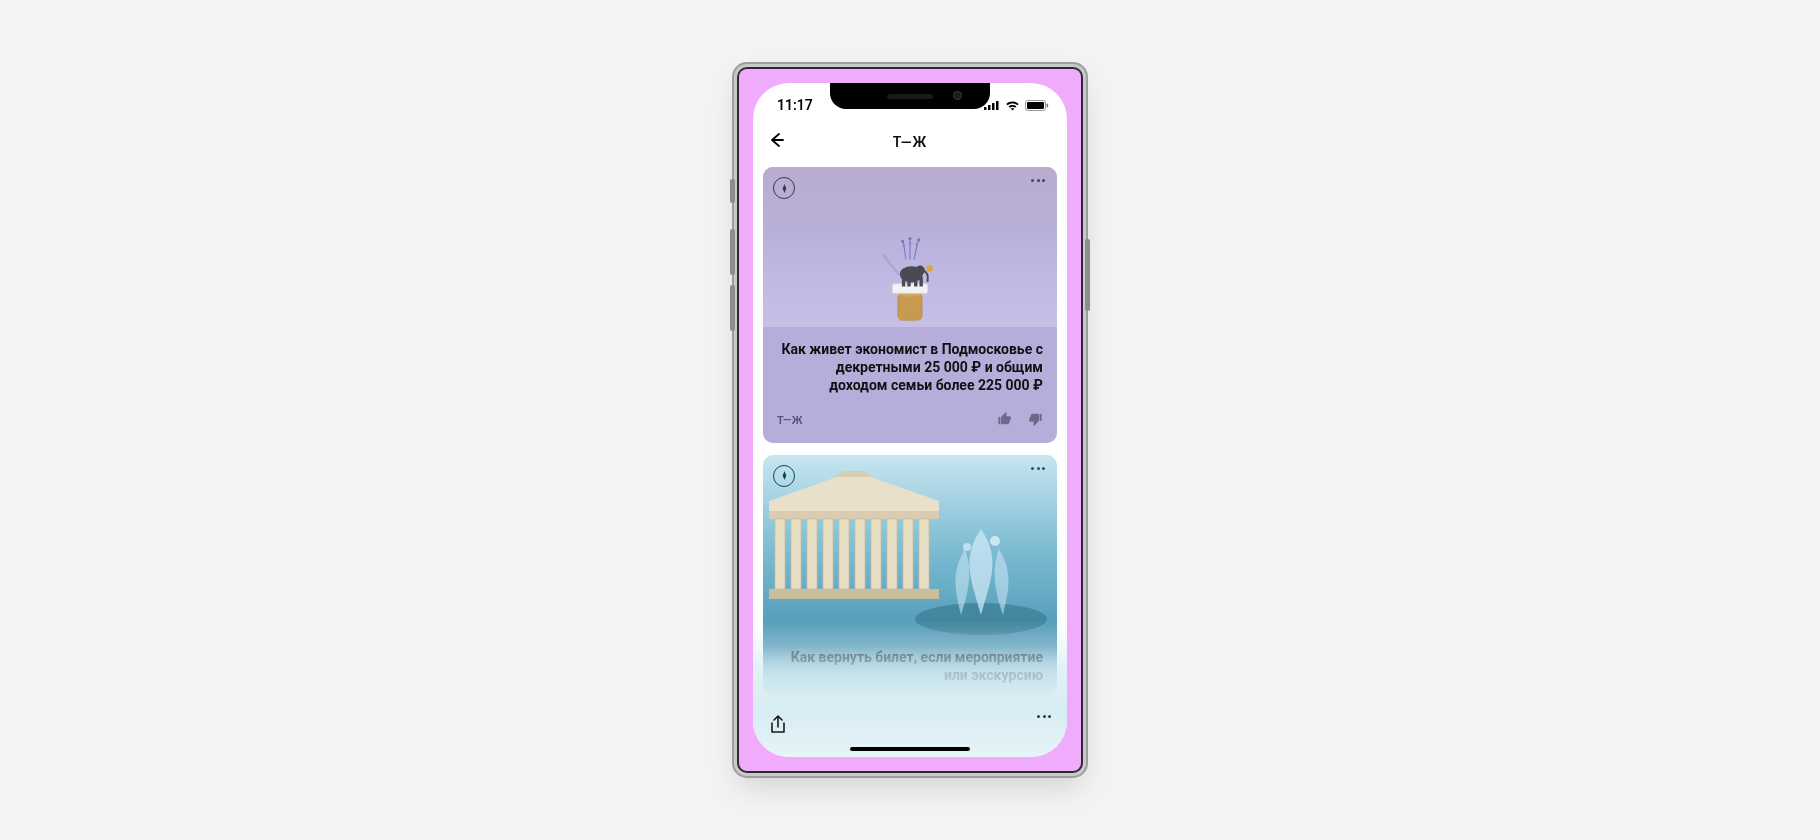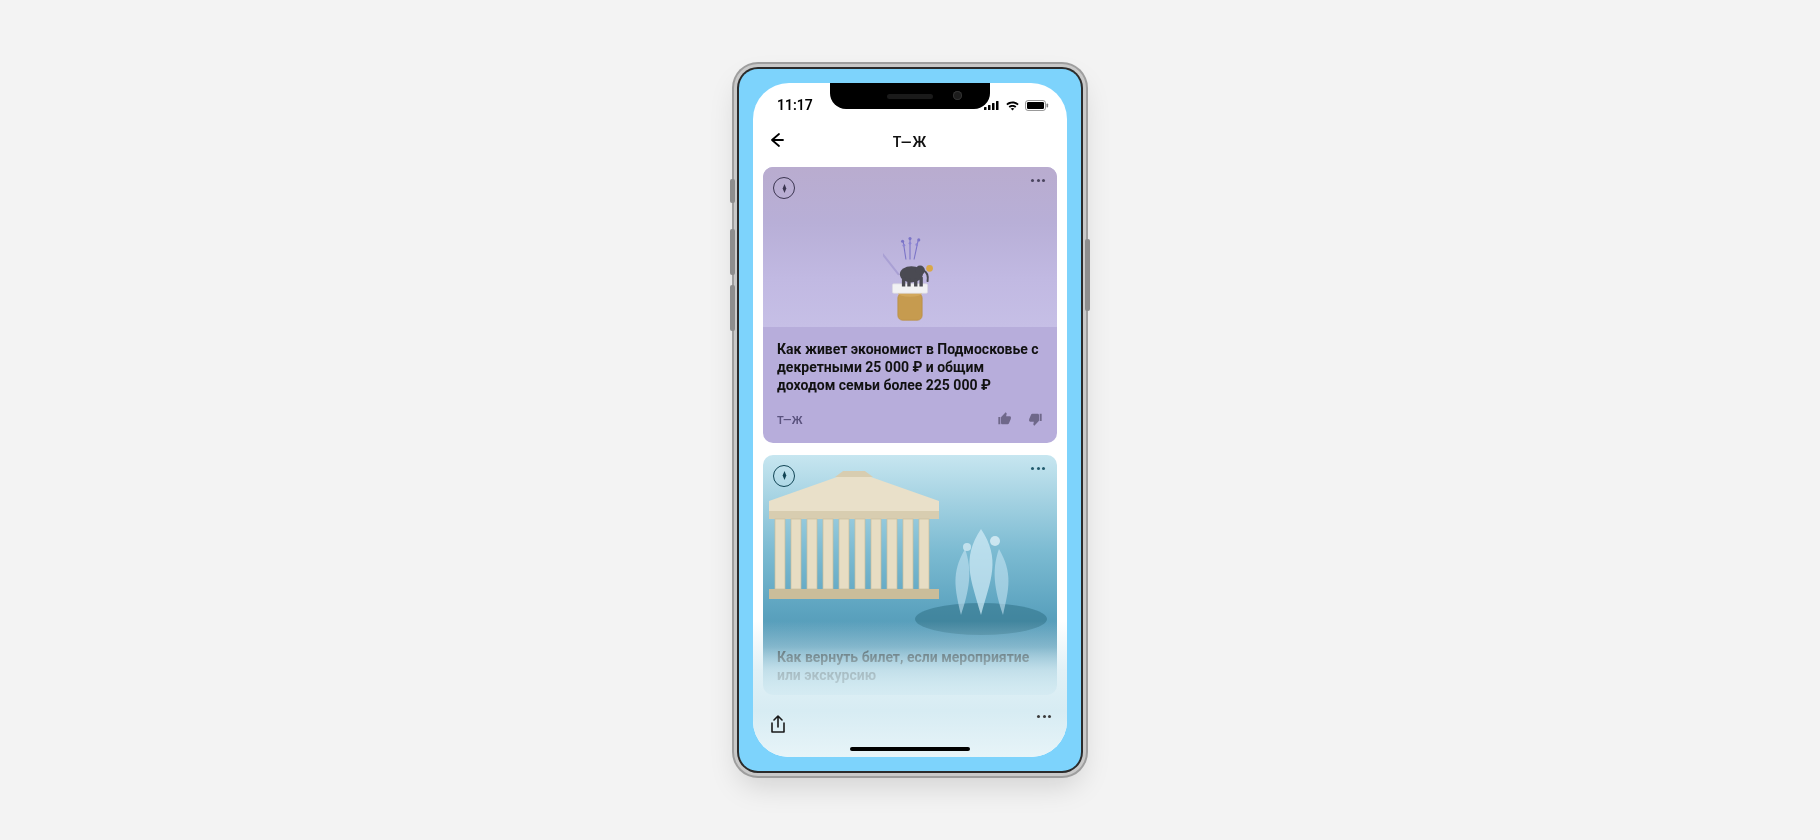--- a/index.html
+++ b/index.html
@@ -12,22 +12,22 @@
     align-items: center;
     justify-content: center;
     font-family: -apple-system, BlinkMacSystemFont, "Segoe UI", Roboto, Helvetica, Arial, sans-serif;
   }
 
   
   .phone {
     position: relative;
     width: 342px;
     height: 702px;
-    background: #7dd3fc;
-    border-radius: 19px;
+    background: #f0abfc;
+    border-radius: 8px;
     box-shadow:
       0 0 0 2px #2b2b2b,
       0 0 0 5px #c9c9c9,
       0 0 0 7px #9e9e9e,
       0 14px 30px rgba(0,0,0,0.15);
   }
   .pb { position: absolute; background:#8d8d8d; border-radius:2px; }
   .pb.mute { left:-9px; top:110px; width:5px; height:24px; }
   .pb.volup { left:-9px; top:160px; width:5px; height:46px; }
   .pb.voldown { left:-9px; top:216px; width:5px; height:46px; }
@@ -111,20 +111,21 @@
     padding: 4px 10px 0 10px;
     background:#fff;
     overflow:hidden;
   }
 
   .card {
     border-radius: 10px;
     overflow:hidden;
     margin-bottom: 12px;
     position:relative;
+    text-align:right;
   }
 
   
   .card1 { background: #b7addb; }
   .card1 .image-area {
     height: 160px;
     position:relative;
     background: linear-gradient(180deg, #b9accf 0%, #b8afd7 35%, #c1b9e2 70%, #c6bfe6 100%);
   }
   .card1 .jar {

